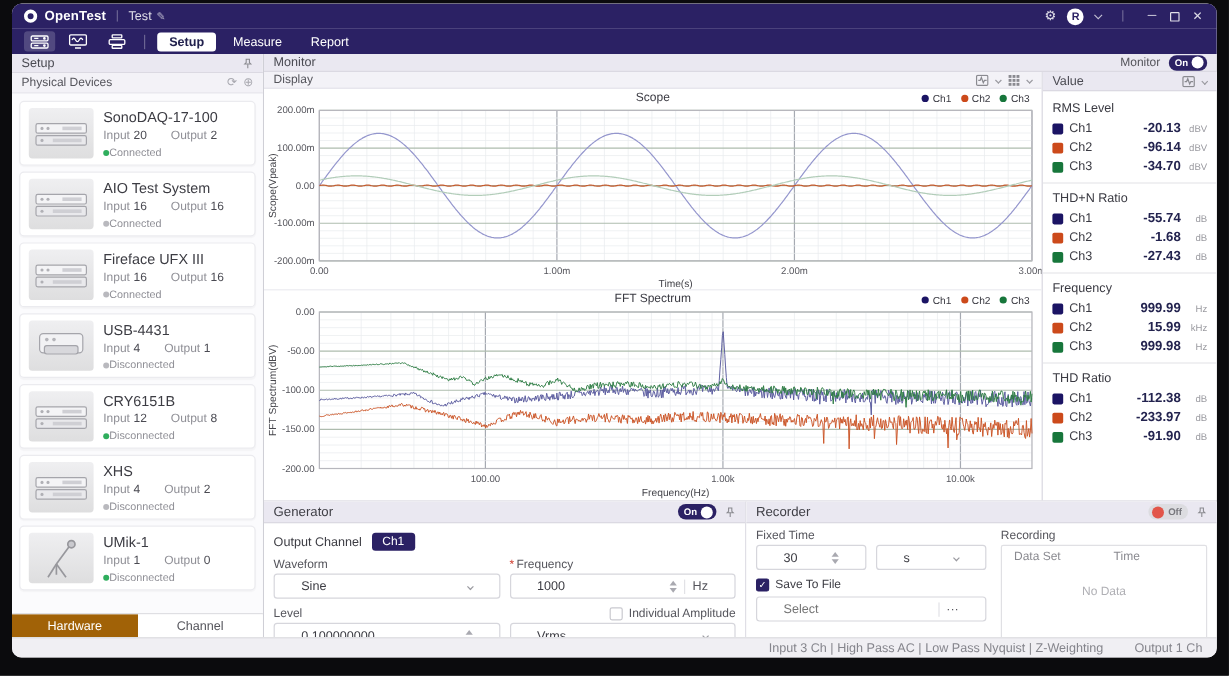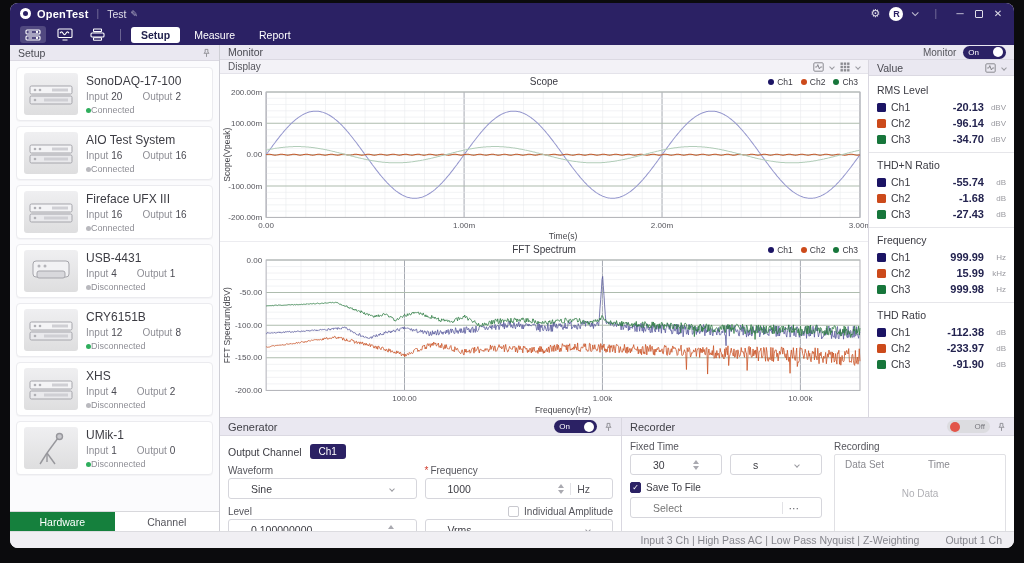--- a/index.html
+++ b/index.html
@@ -43,21 +43,21 @@
   .device-card { display:flex; gap:8px; background:#fff; border:1px solid #ebebef; border-radius:4px; margin:5px 6px; padding:5px 7px; box-shadow:0 1px 1px rgba(0,0,0,.03); }
   .device-img { width:54px; height:42px; background:linear-gradient(#efeff1,#dededf); border-radius:3px; flex:0 0 auto; }
   .device-info { min-width:0; }
   .device-name { font-size:12px; color:#3c3c43; margin-top:1px; white-space:nowrap; }
   .device-meta { font-size:10px; color:#8f8f96; margin-top:3px; display:flex; gap:20px; }
   .device-meta b { color:#4a4a52; font-weight:normal; margin-left:3px; }
   .device-status { display:flex; align-items:center; gap:0; font-size:9px; color:#8f8f96; margin-top:3px; }
   .status-dot { width:5px; height:5px; border-radius:50%; }
   .hw-tabs { height:20px; display:flex; border-top:1px solid #d8d8dc; flex:0 0 auto; }
   .hw-tab { flex:1; display:flex; align-items:center; justify-content:center; font-size:10.5px; color:#55555c; background:#fff; }
-  .hw-tab.active { background:#15803d; color:#fff;text-align:center; }
+  .hw-tab.active { background:#a16207; color:#fff;text-align:center; }
 
   
   .monitor-col { flex:1; display:flex; flex-direction:column; min-width:0; }
   .monitor-header { height:15px; background:#eae8f1; border-bottom:1px solid #dbd9e2; display:flex; align-items:center; padding:0 8px; font-size:10.5px; color:#4a4a52; flex:0 0 auto; }
   .monitor-header .right { margin-left:auto; display:flex; align-items:center; gap:7px; }
   .monitor-body { flex:1; display:flex; flex-direction:column; min-height:0; }
   .upper-row { height:357px; display:flex; min-height:0; }
   .display-col { flex:1; display:flex; flex-direction:column; background:#fff; min-width:0; }
   .display-header { height:14px; background:#f3f2f7; border-bottom:1px solid #e4e3ea; display:flex; align-items:center; padding:0 8px; font-size:10px; color:#55555c; flex:0 0 auto; }
   .display-header .right { margin-left:auto; display:flex; align-items:center; gap:6px; color:#8a8a90; }
@@ -112,21 +112,21 @@
 
   .rec-body { display:flex; gap:12px; }
   .rec-left { width:192px; flex:0 0 auto; }
   .rec-right { flex:1; min-width:0; }
   .rec-table { border:1px solid #e0e0e4; border-radius:2px; height:84px; display:flex; flex-direction:column; }
   .rec-thead { display:flex; padding:4px 10px; font-size:10px; color:#8a8a90;gap:16px; }
   .rec-thead span { flex:1; }
   .rec-empty { flex:1; display:flex; align-items:flex-start; justify-content:center; padding-top:14px; color:#b0b0b5; font-size:10px; }
 
   
-  .toggle { height:13px; border-radius:7px; display:flex; align-items:center; padding:0 3px; gap:14px; }
+  .toggle { height:13px; border-radius:7px; display:flex; align-items:center; padding:0 3px; gap:3px;font-weight:bold; }
   .toggle.on { background:#2b2164; }
   .toggle.on .tg-label { color:#fff; font-size:8px; padding-left:2px; }
   .toggle.on .tg-knob { width:10px; height:10px; border-radius:50%; background:#fff; }
   .toggle.off { background:#dcdce0; }
   .toggle.off .tg-label { color:#77777d; font-size:8px; padding-right:2px; }
   .toggle.off .tg-knob { width:10px; height:10px; border-radius:50%; background:#e25549; }
 </style>
 </head>
 <body>
 
@@ -185,20 +185,27 @@
   <div class="main">
 
     <div class="left-panel">
       <div class="panel-header">
         <span>Setup</span>
         <span class="right">
           <svg width="9" height="10" viewBox="0 0 10 10">
               <path d="M3.5 1h3v3l1.3 1.3H2.2L3.5 4z" fill="none" stroke="#8a8a90"></path>
               <line x1="5" y1="5.6" x2="5" y2="9.3" stroke="#8a8a90"></line>
             </svg>
+        </span>
+      </div>
+      <div class="sub-header">
+        <span>Physical Devices</span>
+        <span class="right">
+          <span>⟳</span>
+          <span>⊕</span>
         </span>
       </div>
       <div class="device-list" id="device-list">
           <div class="device-card">
             <div class="device-img"><svg width="54" height="42" viewBox="0 0 54 42">
                 <rect x="6" y="13" width="42" height="8" rx="1.5" fill="#f4f4f6" stroke="#a5a5ab"></rect>
                 <rect x="6" y="23" width="42" height="8" rx="1.5" fill="#e9e9ec" stroke="#a5a5ab"></rect>
                 <circle cx="11" cy="17" r="1.3" fill="#b0b0b5"></circle>
                 <circle cx="16" cy="17" r="1.3" fill="#b0b0b5"></circle>
                 <rect x="28" y="15.5" width="16" height="3" fill="#cfcfd4"></rect>

